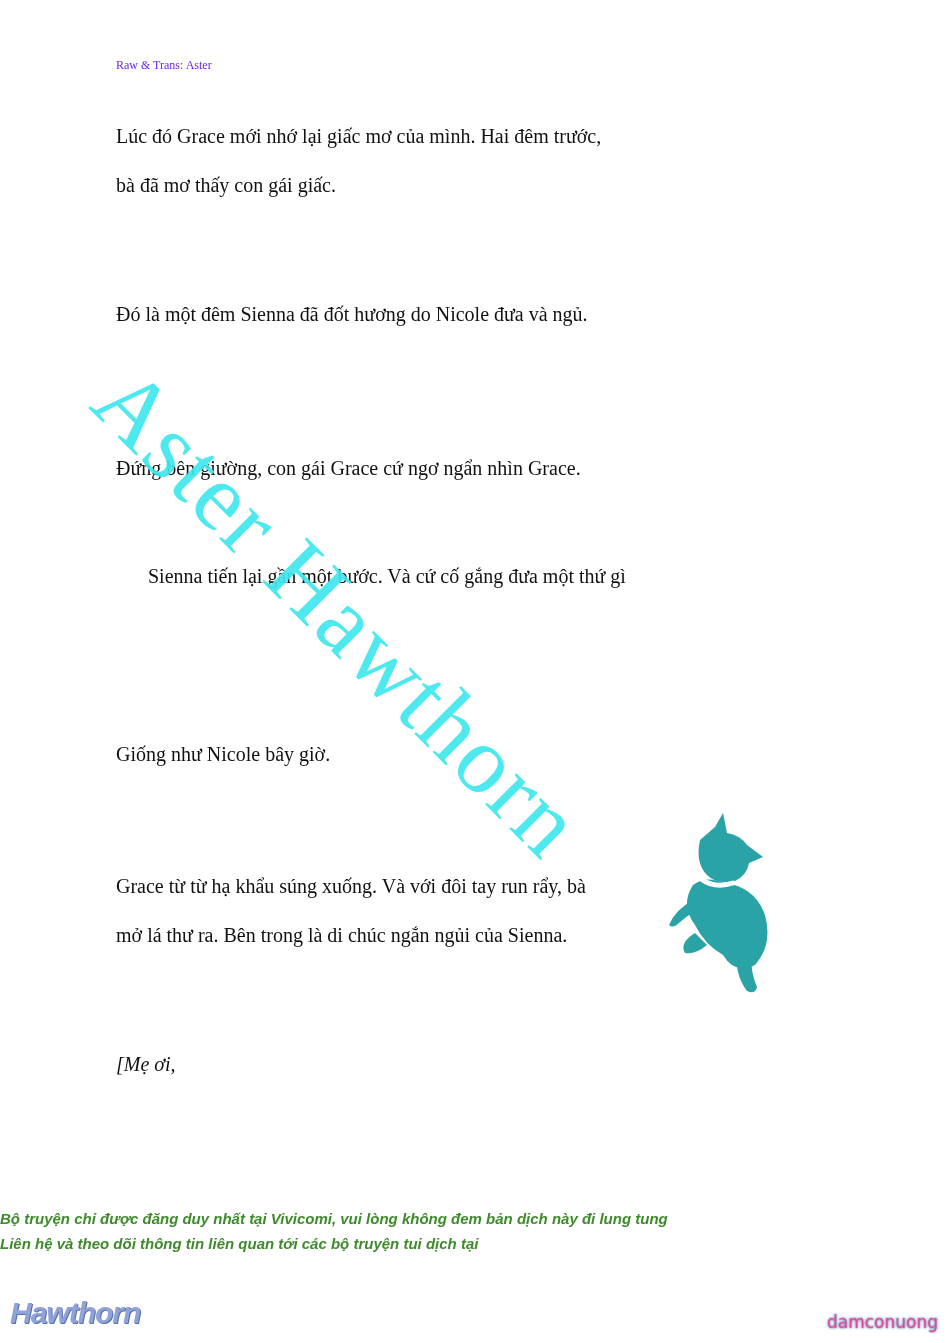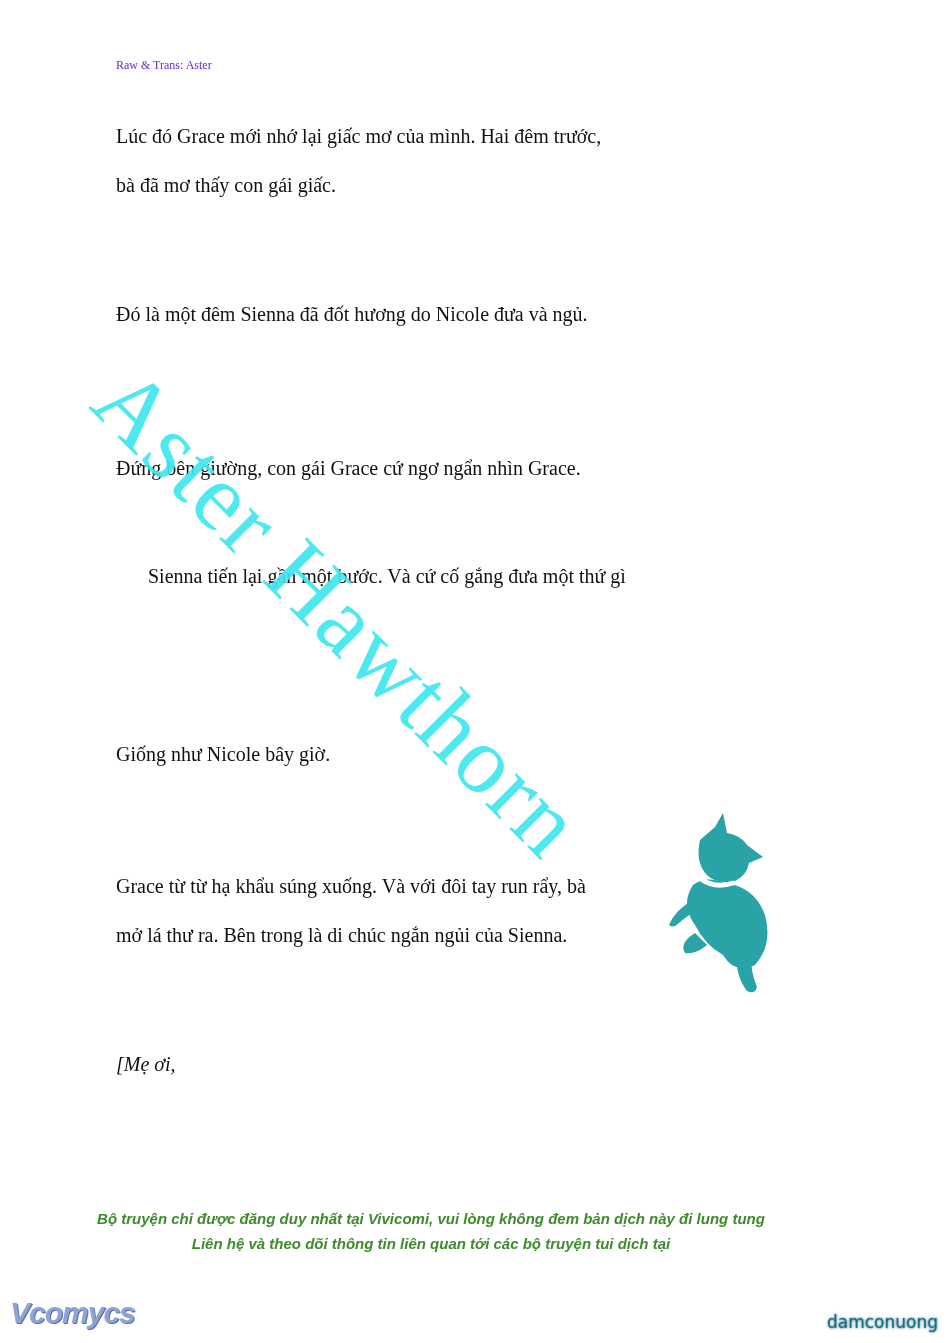--- a/index.html
+++ b/index.html
@@ -17,33 +17,33 @@
   .para.italic { font-style: italic; }
   .watermark {
     position: absolute; left: 120px; top: 580px;
     font-family: "Liberation Serif", serif; font-size: 96px; color: #3fe8ee;
     transform-origin: 0 0; transform: rotate(45deg);
     white-space: nowrap; opacity: 0.92; letter-spacing: 2px;
     pointer-events: none;
   }
   .cat { position: absolute; left: 665px; top: 805px; width: 130px; height: 190px; }
   .notice {
-    position: absolute; left: 0; width: 862px; text-align: center;
+    position: absolute; left: 0; width: 862px; 
     font-family: "Liberation Sans", sans-serif; font-style: italic; font-weight: bold;
     font-size: 15px; color: #3d8b2a;
   }
   .logo-left {
     position: absolute; left: 10px; top: 1296px;
     font-family: "Liberation Sans", sans-serif; font-style: italic; font-weight: bold;
     font-size: 30px; color: #8fa3d6; letter-spacing: -1px;
     text-shadow: 1px 1px 0 #5a6fa8;
   }
   .logo-right {
     position: absolute; right: 12px; top: 1312px;
-    font-family: "DejaVu Sans", sans-serif; font-size: 17px; color: #0f766e;
+    font-family: "DejaVu Sans", sans-serif; font-size: 17px; color: #ec4899;
     text-shadow: 0 0 3px #6a86b8, 0 0 2px #6a86b8;
   }
 </style>
 </head>
 <body>
 
 <div class="page">
 
   <div class="header">Raw &amp; Trans: Aster</div>
 
@@ -92,16 +92,16 @@
 
       <path d="M72 150 Q70 170 82 186 Q90 190 92 182 Q86 168 86 152 Z"></path>
     </g>
 
     <path d="M36 74 Q50 84 68 78" stroke="#ffffff" stroke-width="5" fill="none" stroke-linecap="round"></path>
   </svg>
 
   <div class="notice" style="top:1210px;">Bộ truyện chỉ được đăng duy nhất tại Vivicomi, vui lòng không đem bản dịch này đi lung tung</div>
   <div class="notice" style="top:1235px;">Liên hệ và theo dõi thông tin liên quan tới các bộ truyện tui dịch tại</div>
 
-  <div class="logo-left">Vcomycs</div>
+  <div class="logo-left">Hawthorn</div>
   <div class="logo-right">damconuong</div>
 
 </div>
 
 </body></html>

